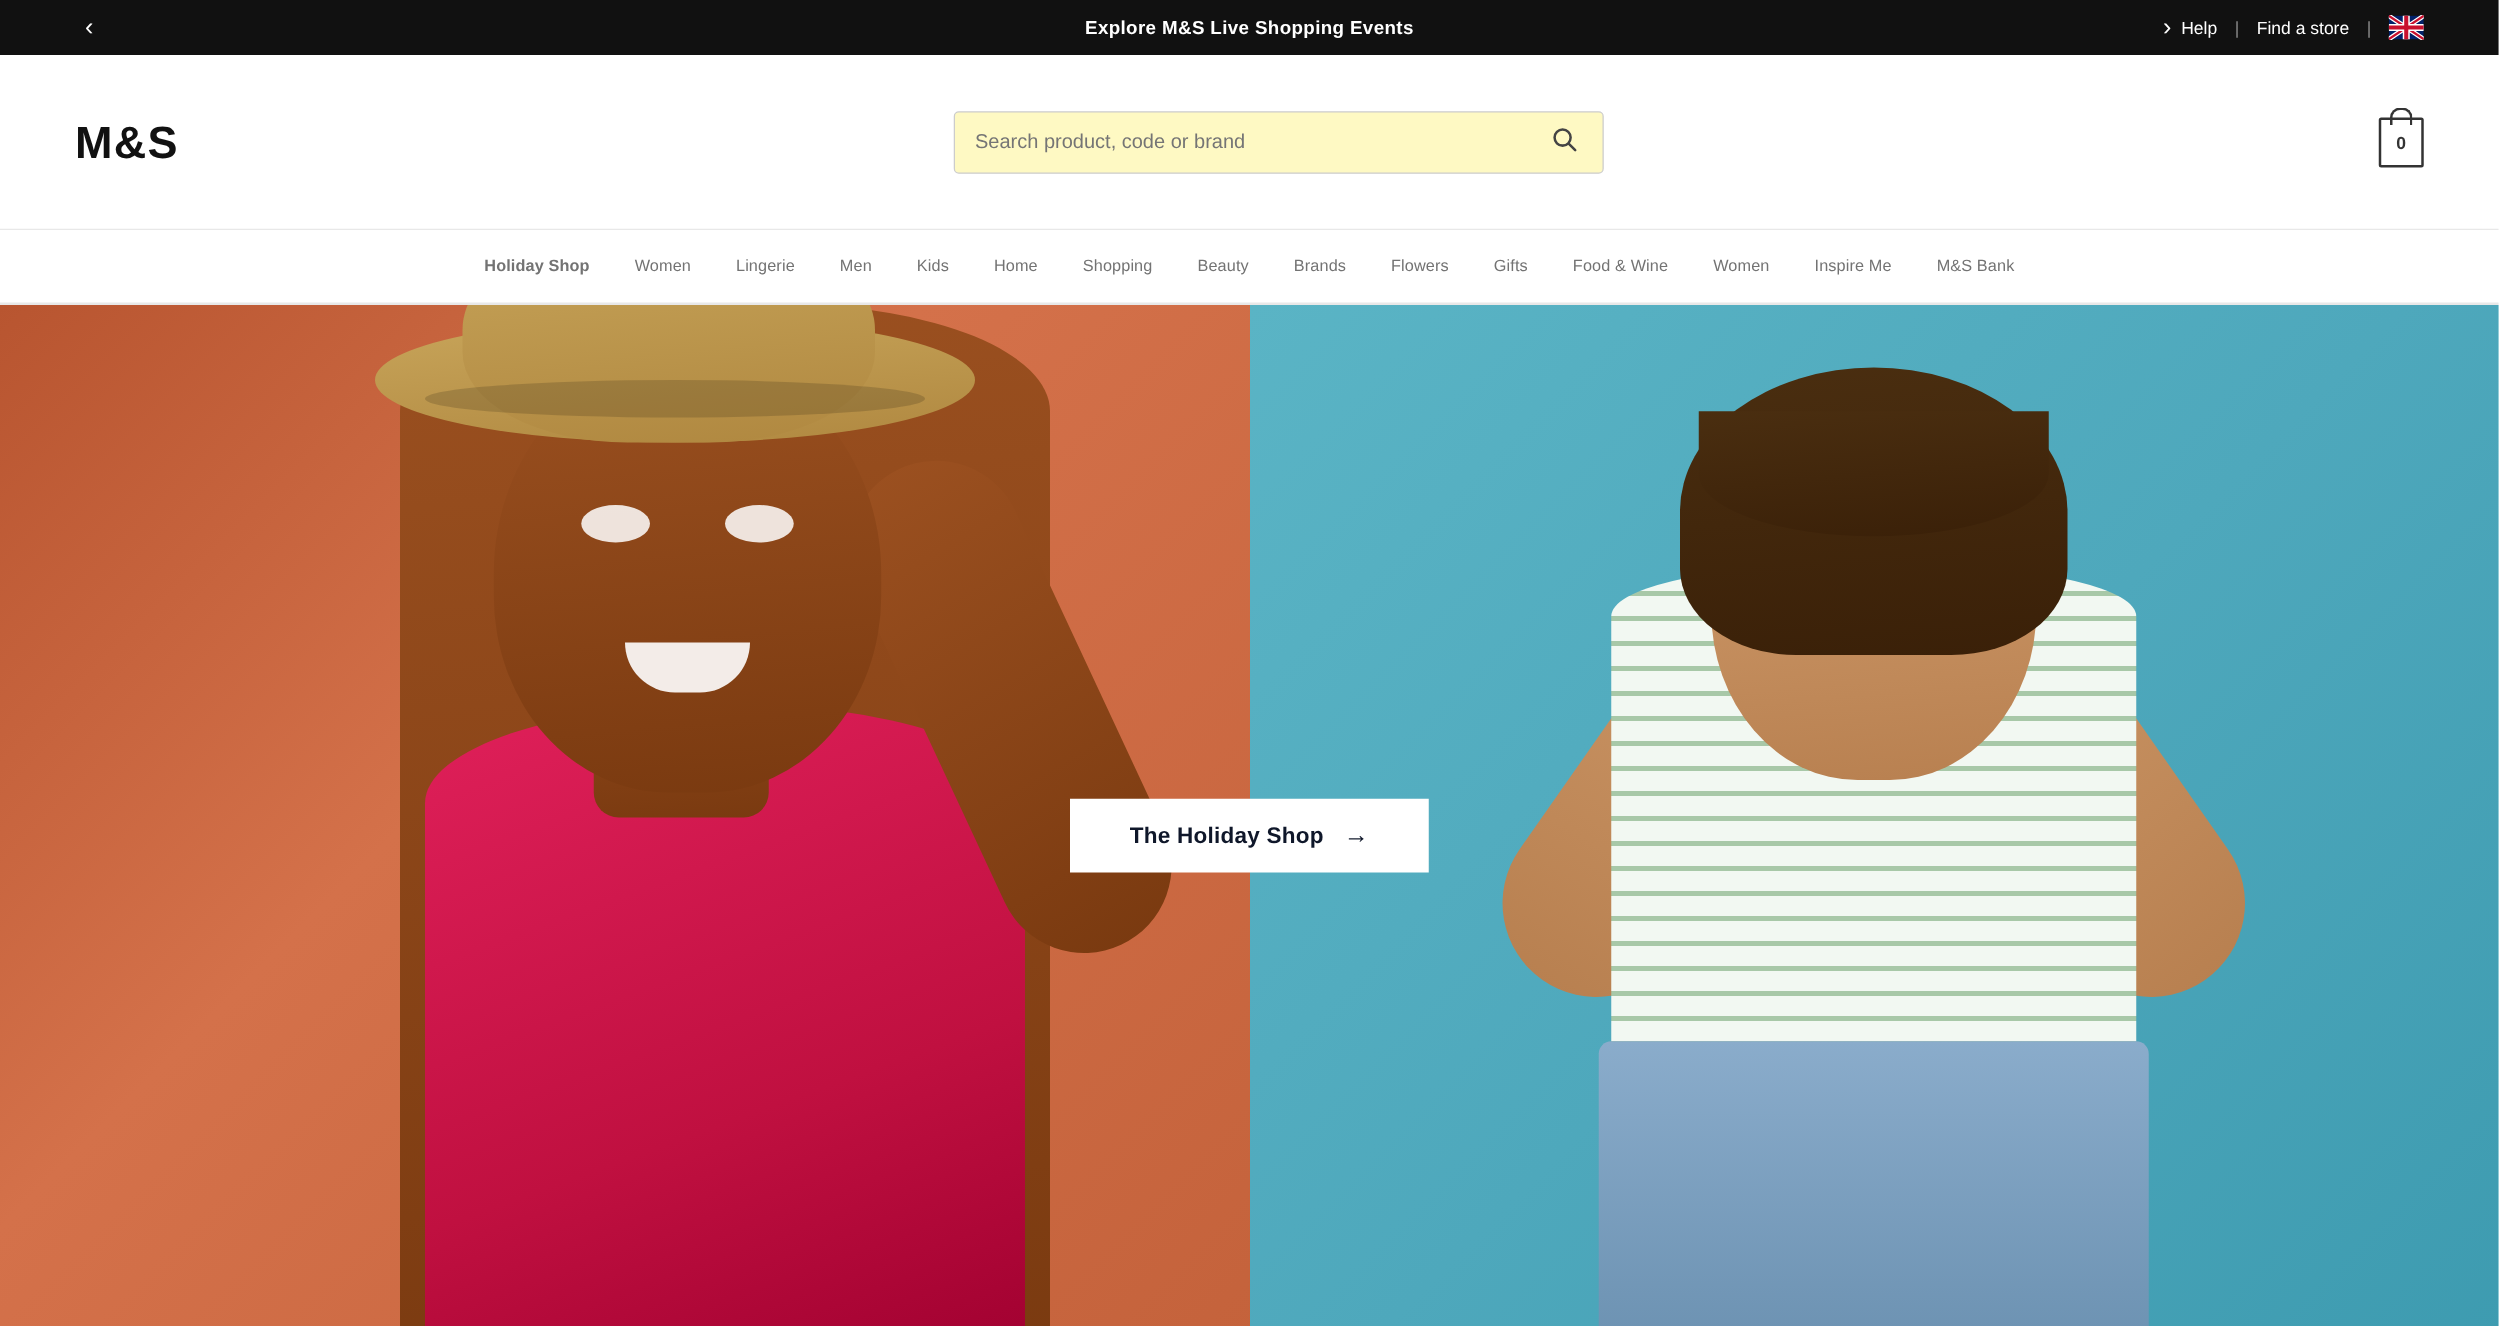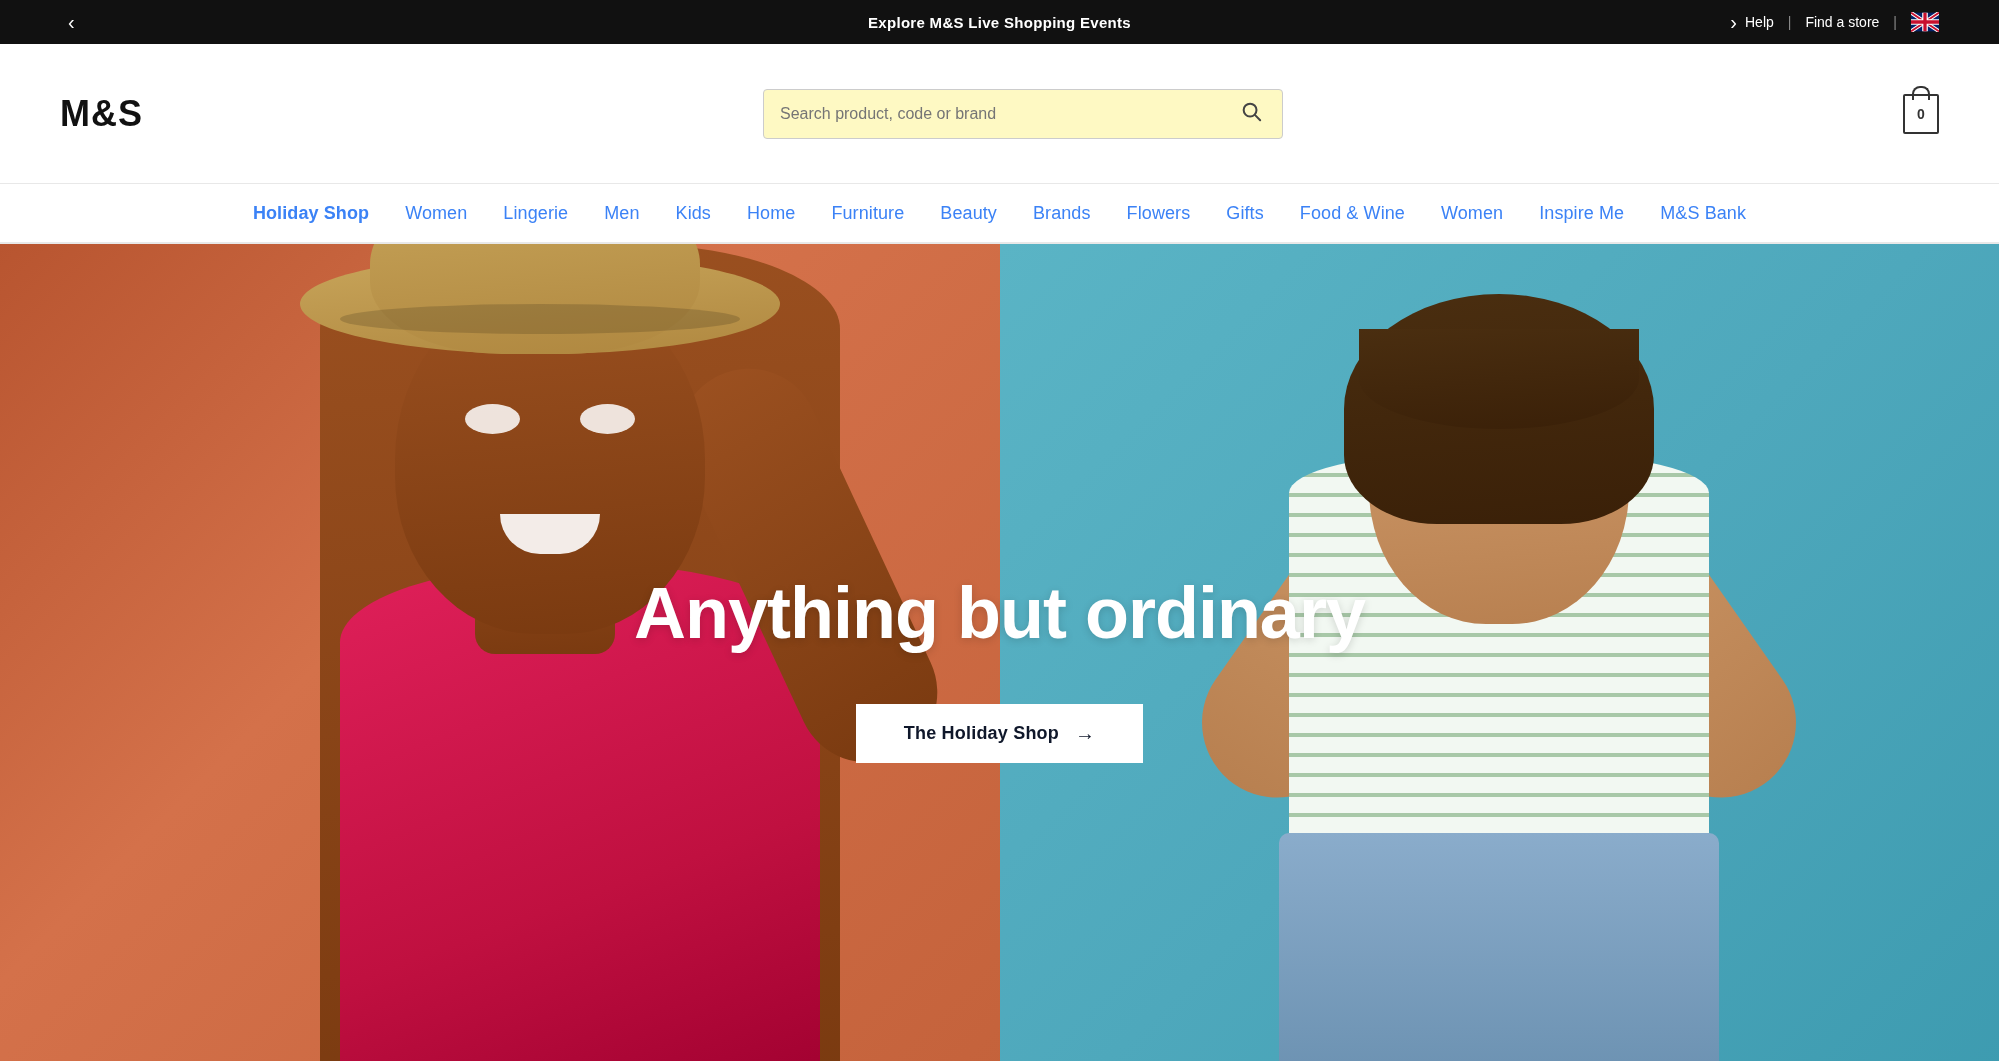--- a/index.html
+++ b/index.html
@@ -152,22 +152,22 @@
       padding: 0 40px;
     }
     .nav-bar ul {
       list-style: none;
       display: flex;
       align-items: center;
       gap: 0;
     }
     .nav-bar ul li a {
       text-decoration: none;
-      color: #3b82f6;
-      font-size: 18px;
+      color: #737373;
+      font-size: 13px;
       font-weight: 500;
       padding: 0 18px;
       white-space: nowrap;
       display: block;
       line-height: 60px;
       letter-spacing: 0.1px;
     }
     .nav-bar ul li.active a {
       font-weight: 700;
     }
@@ -327,21 +327,21 @@
       <li>
         <a href="#">Men</a>
       </li>
       <li>
         <a href="#">Kids</a>
       </li>
       <li>
         <a href="#">Home</a>
       </li>
       <li>
-        <a href="#">Furniture</a>
+        <a href="#">Shopping</a>
       </li>
       <li>
         <a href="#">Beauty</a>
       </li>
       <li>
         <a href="#">Brands</a>
       </li>
       <li>
         <a href="#">Flowers</a>
       </li>
@@ -416,19 +416,18 @@
         </div>
 
         <div style="position:absolute;top:50px;left:185px;width:310px;height:230px;background:linear-gradient(175deg,#4a2e10 0%,#3a2008 100%);border-radius:50% 50% 30% 30%;z-index:1;"></div>
 
         <div style="position:absolute;top:85px;left:200px;width:280px;height:100px;background:linear-gradient(175deg,#4a2e10 0%,#3a2008 100%);border-radius:0 0 50% 50%;z-index:2;"></div>
       </div>
     </div>
   </div>
 
   <div class="hero-overlay">
-    <h1 class="hero-headline">Anything but ordinary</h1>
     <button class="hero-cta">
       <span>The Holiday Shop</span>
       <span class="arrow">→</span>
     </button>
   </div>
 </div>
 
 </body></html>

